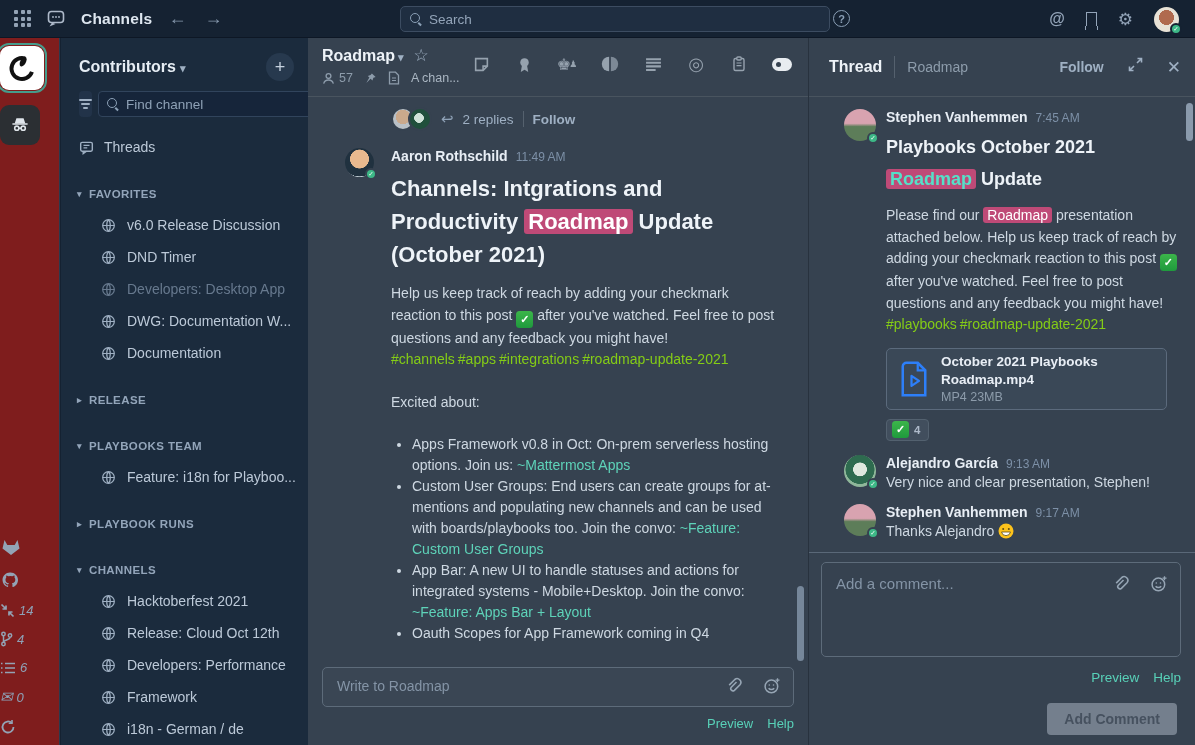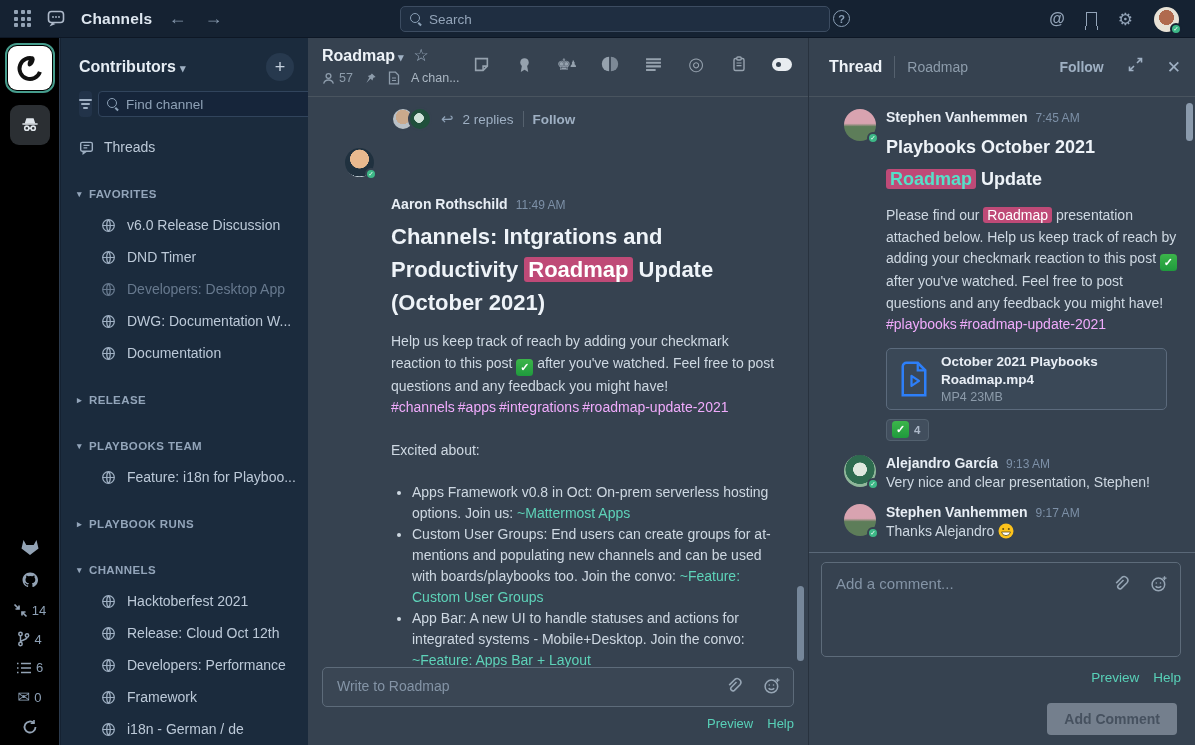--- a/index.html
+++ b/index.html
@@ -25,21 +25,21 @@
   .gh-help { width:17px; height:17px; border:1.6px solid #8ba0b6; border-radius:50%; color:#8ba0b6; font-size:11px; font-weight:700; display:flex; align-items:center; justify-content:center; position:absolute; right:345px; top:10px; cursor:pointer; }
   .gh-at { color:#93a4b8; font-size:16px; font-weight:600; cursor:pointer; }
   .bookmark-icon { width:11px; height:14px; background:transparent; border:1.6px solid #93a4b8; border-bottom:none; position:relative; cursor:pointer; }
   .bookmark-icon::after { content:""; position:absolute; left:-1.6px; bottom:-5px; border-left:7.2px solid transparent; border-right:7.2px solid transparent; border-top:5px solid transparent; border-left-color:transparent; width:0; }
   .bookmark-icon::before { content:""; position:absolute; left:-1.6px; bottom:-4px; width:11px; height:4px; background:linear-gradient(to bottom right,#152232 49%,transparent 50%) left/50% 100% no-repeat, linear-gradient(to bottom left,#152232 49%,transparent 50%) right/50% 100% no-repeat; border-left:1.6px solid #93a4b8; border-right:1.6px solid #93a4b8; }
   .gear-glyph { color:#93a4b8; font-size:17px; cursor:pointer; }
   .gh-avatar { position:relative; width:25px; height:25px; border-radius:50%; background:radial-gradient(circle at 50% 42%, #b06a4e 0 38%, #e8e2d6 40%); cursor:pointer; }
   .status-dot { position:absolute; right:-3px; bottom:-3px; width:12px; height:12px; border-radius:50%; background:#3db887; border:2px solid #152232; color:#fff; font-size:6.5px; display:flex; align-items:center; justify-content:center; }
 
   
-  .team-rail { position:absolute; left:0; top:38px; width:60px; height:707px; background:#000000; border-right:1px solid #2b3a4d; display:flex; flex-direction:column; align-items:center; z-index:20; }
+  .team-rail { position:absolute; left:0; top:38px; width:60px; height:707px; background:#7f1d1d; border-right:1px solid #2b3a4d; display:flex; flex-direction:column; align-items:flex-start; z-index:20;font-style:italic; }
   .team-logo { margin-top:8px; width:44px; height:44px; border-radius:9px; background:#fff; outline:2px solid #469c8c; outline-offset:1px; display:flex; align-items:center; justify-content:center; cursor:pointer; }
   .incognito-btn { margin-top:15px; width:40px; height:40px; border-radius:9px; background:#2b2f33; display:flex; align-items:center; justify-content:center; cursor:pointer; }
   .rail-spacer { flex:1; }
   .rail-item { display:flex; align-items:center; gap:4px; color:#8ea1b6; margin-bottom:13px; font-size:13px; cursor:pointer; }
   .rail-item svg { display:block; }
   .rail-glyph { font-size:15px; color:#8ea1b6; }
 
   
   .sidebar { position:absolute; left:61px; top:38px; width:247px; height:707px; background:#1b2b3d; overflow:hidden; z-index:10; }
   .sb-head { display:flex; align-items:center; justify-content:space-between; padding:15px 14px 10px 18px; }
@@ -85,29 +85,29 @@
   .mav1 { background:radial-gradient(circle at 50% 40%, #caa98c 0 45%, #b9c0c6 47%); }
   .mav2 { background:radial-gradient(circle at 45% 45%, #cfe3d8 0 30%, #20503c 32%); margin-left:-7px; }
   .reply-arrow { font-size:15px; color:#8ea1b6; }
   .banner-sep { width:1px; height:16px; background:#55616e; }
   .follow-link { color:#9fb0c3; font-weight:600; cursor:pointer; }
   .post { display:flex; margin-top:17px; }
   .post-avatar-col { width:46px; flex:0 0 46px; }
   .avatar { position:relative; width:29px; height:29px; border-radius:50%; cursor:pointer; }
   .avatar .status-dot { border-color:#364250; }
   .avatar-aaron { background:radial-gradient(circle at 50% 38%, #e9b98f 0 40%, #20313f 42% 75%, #d7e4ea 76%); }
-  .post-body { flex:1; min-width:0;margin-top:48px; }
+  .post-body { flex:1; min-width:0; }
   .byline { display:flex; align-items:baseline; gap:8px; }
   .author { font-size:14px; font-weight:700; color:#e8eef5; cursor:pointer; }
   .timestamp { font-size:12px; color:#7d90a7; }
   .post-title { margin-top:8px; font-size:22px; line-height:33px; font-weight:700; color:#eef3f8; max-width:420px; }
   .hl { background:#bf4a77; color:#fff; border-radius:3px; padding:0 4px; }
   .hl-teal { background:#bf4a77; color:#55e0c8; border-radius:3px; padding:0 4px; }
   .para { margin-top:12px; font-size:14px; line-height:21.5px; color:#ced8e2; max-width:415px; }
-  .hashtag { color:#f0abfc; text-decoration:none; cursor:pointer; margin-right:3px; }
+  .hashtag { color:#84cc16; text-decoration:none; cursor:pointer; margin-right:3px; }
   .tilde-link { color:#5ed3b9; text-decoration:none; cursor:pointer; }
   .emoji-check { display:inline-flex; width:17px; height:17px; border-radius:3.5px; background:linear-gradient(#3cb54a,#1f9a3d); color:#fff; font-size:11px; font-weight:700; align-items:center; justify-content:center; vertical-align:-3px; }
   .bullets { margin:21px 0 0 21px; max-width:400px; }
   .bullets li { font-size:14px; line-height:21px; color:#ced8e2; margin-bottom:0; }
   .watch-line { margin-top:21px; }
   .reaction-row { margin-top:9px; }
   .reaction-pill { display:inline-flex; align-items:center; gap:5px; height:22px; padding:0 8px 0 5px; background:#414e5d; border:1px solid #53616f; border-radius:4px; cursor:pointer; }
   .reaction-pill .cnt { font-size:11.5px; color:#aebaca; font-weight:600; }
   .composer { position:absolute; left:14px; right:14px; bottom:14px; }
   .composer-box { position:relative; height:40px; border:1px solid #5d6b7a; border-radius:5px; background:#3a4654; }

